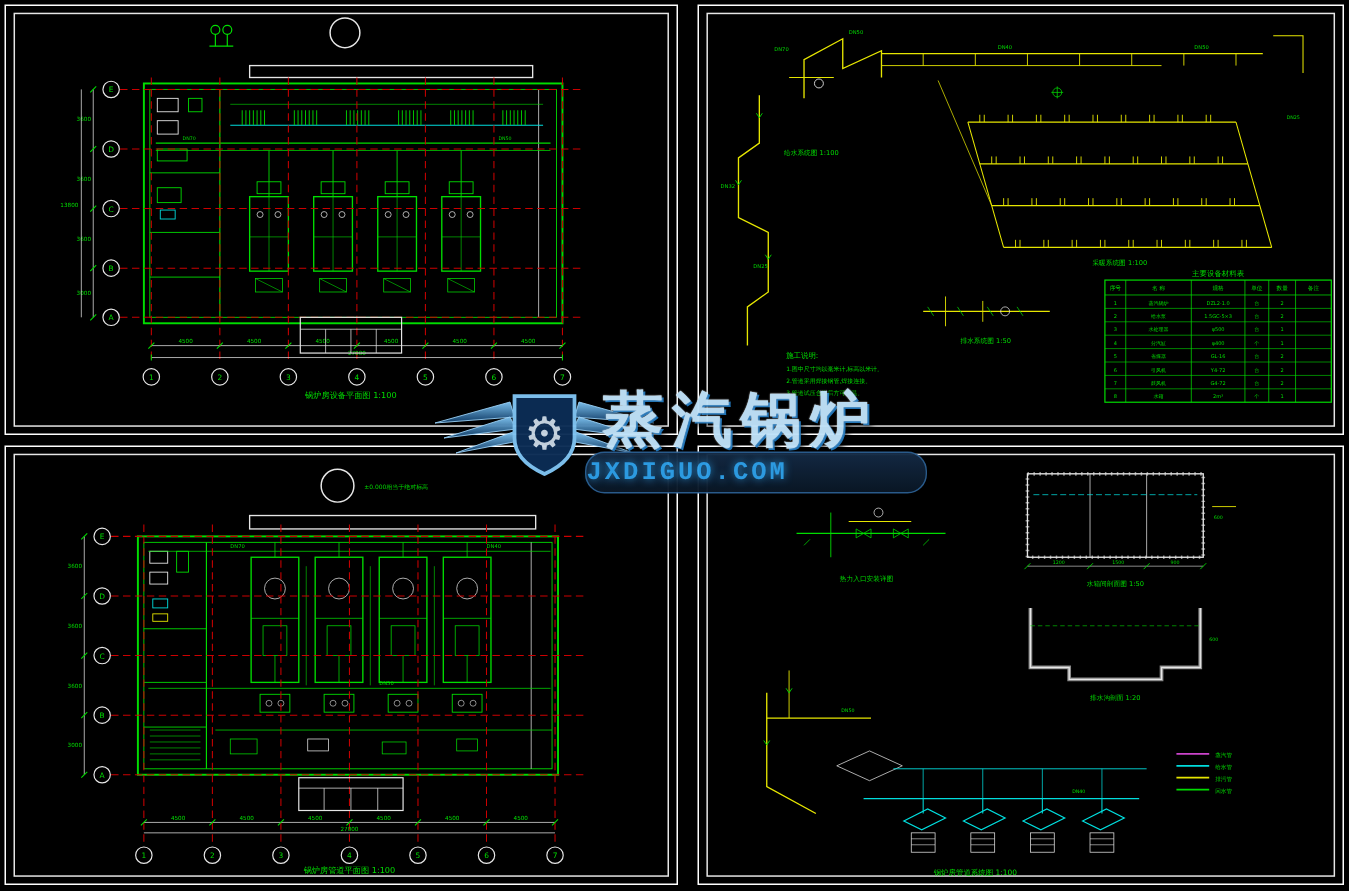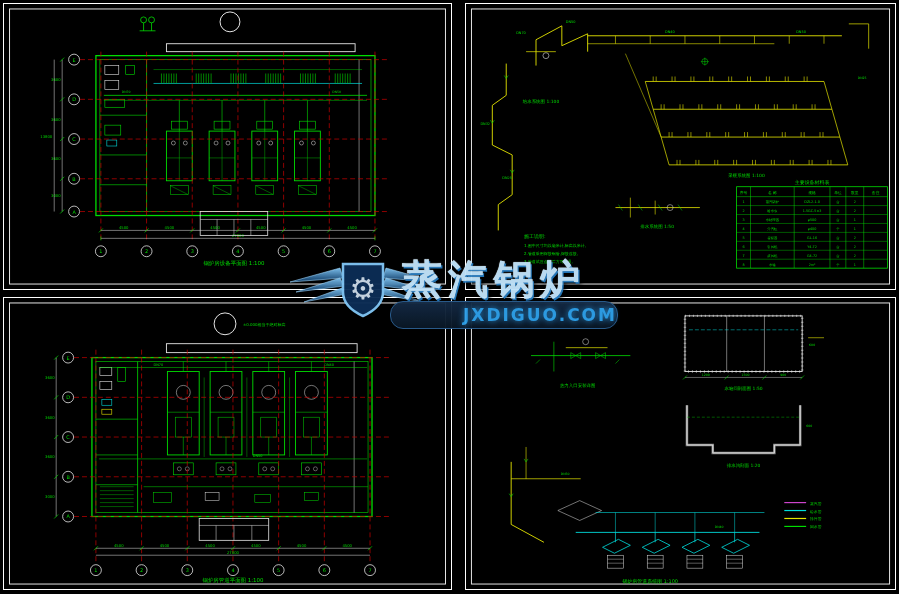--- a/index.html
+++ b/index.html
@@ -13,21 +13,21 @@
   .sheet svg{display:block;width:100%;height:100%;}
   svg text{font-family:"DejaVu Sans",sans-serif;}
 
   
   #watermark{position:absolute;left:288px;top:252px;width:340px;height:84px;z-index:10;opacity:.97;}
   .wm-brand{position:absolute;left:114px;top:0px;font-size:40px;font-weight:bold;letter-spacing:6px;
             color:#bfe2f8;white-space:nowrap;
             text-shadow:0 0 1px #ffffff,1.5px 1.5px 0 #2277bb,3px 3px 4px rgba(0,0,0,.85);}
   .wm-domain-band{position:absolute;left:102px;top:49px;width:226px;height:26px;
             background:linear-gradient(#142a44,#0a1726);border:1px solid #2b5d8f;border-radius:13px;
-            display:flex;align-items:center;justify-content:flex-end;}
+            display:flex;align-items:center;justify-content:flex-start;font-family:Liberation Mono, monospace;}
   .wm-domain-band span{font-size:17px;font-weight:bold;letter-spacing:2px;color:#2e9fe8;
             text-shadow:0 0 6px rgba(46,159,232,.9);}
 </style>
 </head>
 <body>
 
 <div id="canvas">
 
   <div id="q-tl" class="sheet">
     <svg id="svg-tl" viewBox="0 0 449 287">

